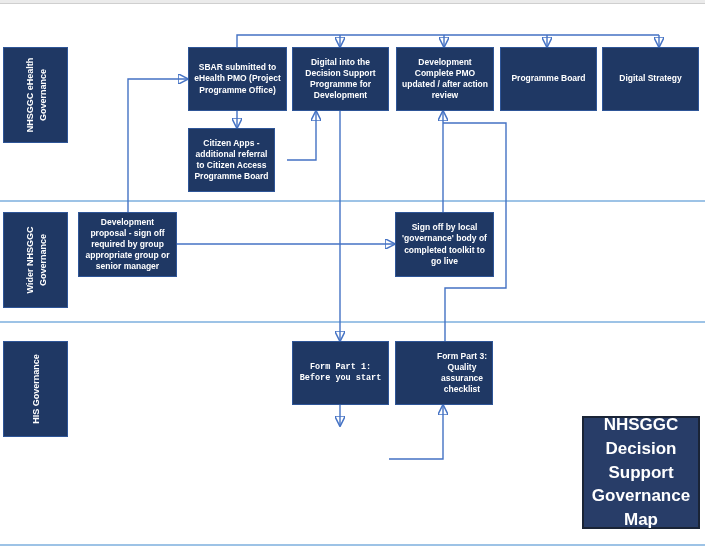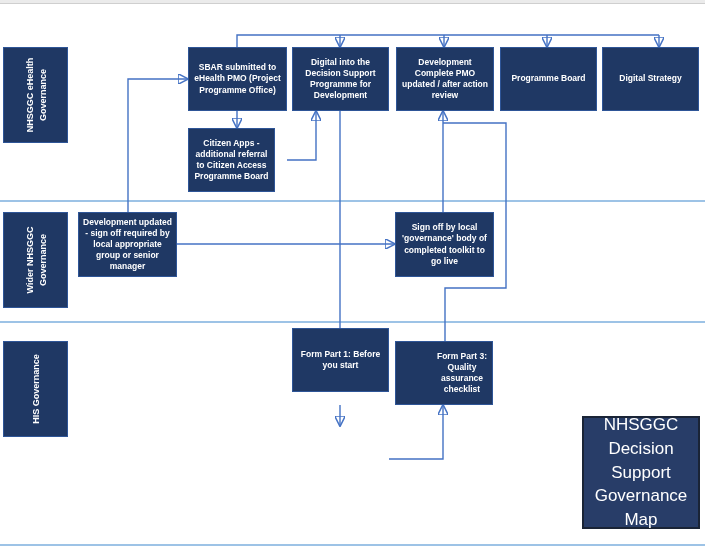--- a/index.html
+++ b/index.html
@@ -47,28 +47,28 @@
   .l2{top:212px;}
   .l3{top:341px;}
   .n-sbar{left:188px;top:47px;width:99px;height:64px;}
   .n-accepted{left:292px;top:47px;width:97px;height:64px;}
   .n-dev-complete{left:396px;top:47px;width:98px;height:64px;}
   .n-programme-board{left:500px;top:47px;width:97px;height:64px;}
   .n-digital-strategy{left:602px;top:47px;width:97px;height:64px;}
   .n-citizen-apps{left:188px;top:128px;width:87px;height:64px;}
   .n-dev-proposal{left:78px;top:212px;width:99px;height:65px;}
   .n-sign-off{left:395px;top:212px;width:99px;height:65px;}
-  .n-form-part-1{left:292px;top:328px;width:97px;height:64px;}
+  .n-form-part-1{left:292px;top:341px;width:97px;height:64px;font-family:Liberation Mono, monospace;}
   .n-form-part-3{left:395px;top:341px;width:98px;height:64px;padding-left:40px;}
   .n-form-part-2{left:292px;top:426px;width:97px;height:66px;}
   .title-box{
     position:absolute;z-index:2;left:582px;top:416px;width:118px;height:113px;
     background:var(--color-title-fill,#283D68);border:2px solid var(--color-title-border,#1A2436);
     box-sizing:border-box;display:flex;align-items:center;justify-content:center;
-    color:var(--color-text,#fff);font-size:17px;font-weight:400;line-height:1.4;text-align:center;
+    color:var(--color-text,#fff);font-size:17px;font-weight:700;line-height:1.4;text-align:center;
   }
 </style>
 </head>
 <body>
 
 <div class="canvas">
 
   <div class="top-band"></div>
 
   <div class="divider d1"></div>
@@ -119,21 +119,21 @@
   <div class="node n-programme-board">
     <span>Programme Board</span>
   </div>
   <div class="node n-digital-strategy">
     <span>Digital Strategy</span>
   </div>
   <div class="node n-citizen-apps">
     <span>Citizen Apps - additional referral to Citizen Access Programme Board</span>
   </div>
   <div class="node n-dev-proposal">
-    <span>Development updated - sign off required by local appropriate group or senior manager</span>
+    <span>Development proposal - sign off required by group appropriate group or senior manager</span>
   </div>
   <div class="node n-sign-off">
     <span>Sign off by local 'governance' body of completed toolkit to go live</span>
   </div>
   <div class="node n-form-part-1">
     <span>Form Part 1: Before you start</span>
   </div>
   <div class="node n-form-part-3">
     <span>Form Part 3: Quality assurance checklist</span>
   </div>

